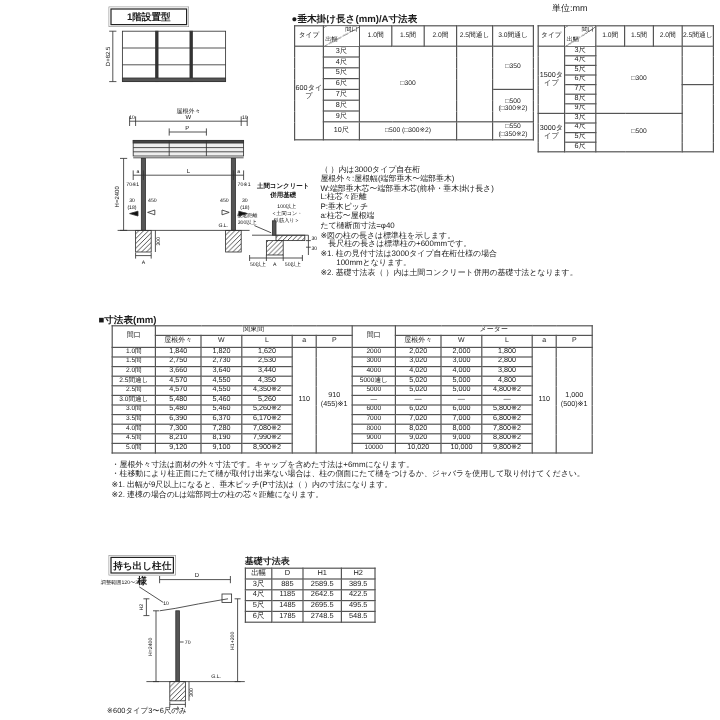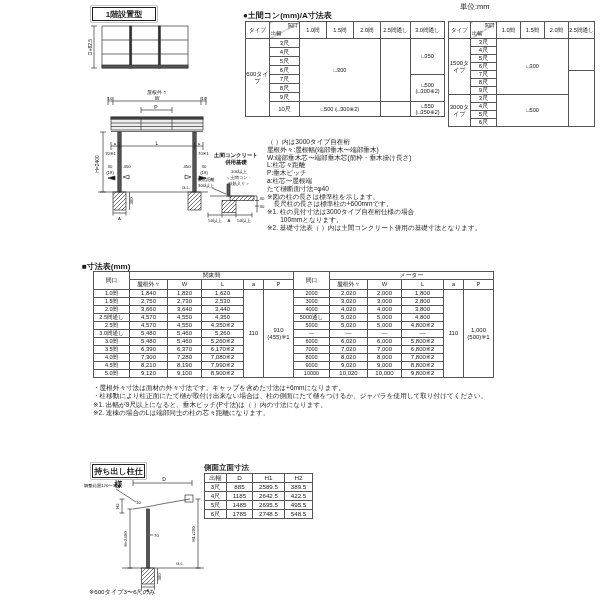--- a/index.html
+++ b/index.html
@@ -150,21 +150,21 @@
     <text class="sm" x="155" y="138" text-anchor="middle">50以上</text>
     <text class="sm" x="169" y="138" text-anchor="middle">A</text>
     <text class="sm" x="184" y="138" text-anchor="middle">50以上</text>
     <line x1="197" y1="112" x2="197" y2="128.5"></line>
     <line x1="195" y1="116.5" x2="199" y2="116.5"></line>
       <line x1="195" y1="122" x2="199" y2="122"></line>
     <text class="sm" x="199.5" y="116">30</text>
     <text class="sm" x="199.5" y="124">30</text>
   </svg>
 
-  <div class="abs sect-title ft">●土間コン(mm)/A寸法表</div>
+  <div class="abs sect-title ft">●垂木掛け長さ(mm)/A寸法表</div>
 
   <table class="abs ftableL">
     <colgroup>
         <col style="width:24px">
         <col style="width:30px">
         <col style="width:27px">
         <col style="width:27px">
         <col style="width:27px">
         <col style="width:30px">
         <col style="width:34px">
@@ -506,21 +506,21 @@
     <line x1="63.5" y1="111" x2="76.5" y2="111"></line>
     <line x1="63.5" y1="108.5" x2="63.5" y2="113.5"></line>
       <line x1="76.5" y1="108.5" x2="76.5" y2="113.5"></line>
     <text class="sm" x="70" y="115.5" text-anchor="middle">A</text>
     <line x1="79.5" y1="92" x2="79.5" y2="108"></line>
     <text class="sm" x="83" y="101" text-anchor="middle" transform="rotate(-90 83 101)">300</text>
   </svg>
 
   <div class="abs cnote">※600タイプ3〜6尺のみ</div>
 
-  <div class="abs sect-title st">側面立面寸法</div>
+  <div class="abs sect-title st">基礎寸法表</div>
   <table class="abs stable">
     <colgroup>
         <col style="width:22px">
         <col style="width:26px">
         <col style="width:32px">
         <col style="width:28px">
       </colgroup>
     <tbody>
         <tr>
       <td>出幅</td>

